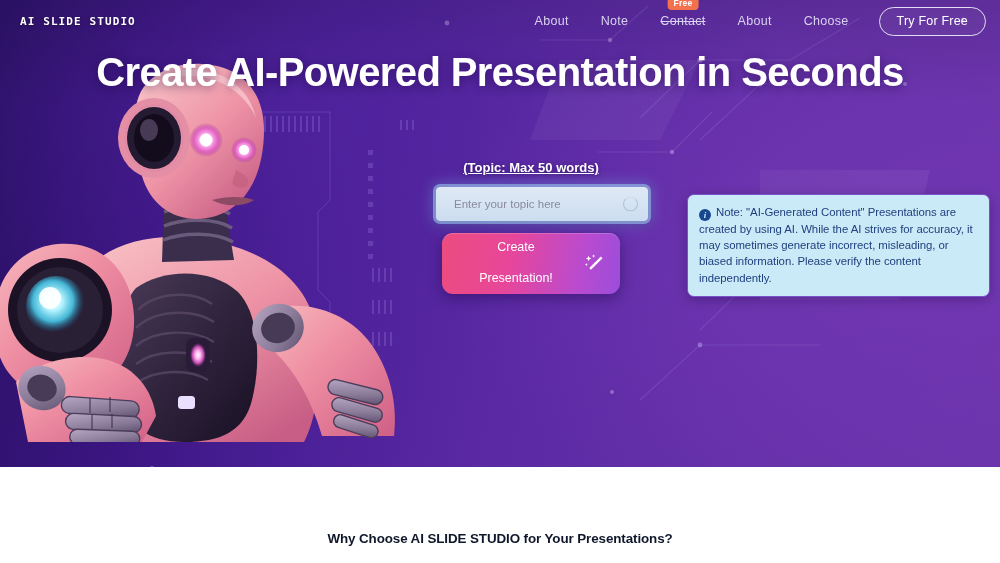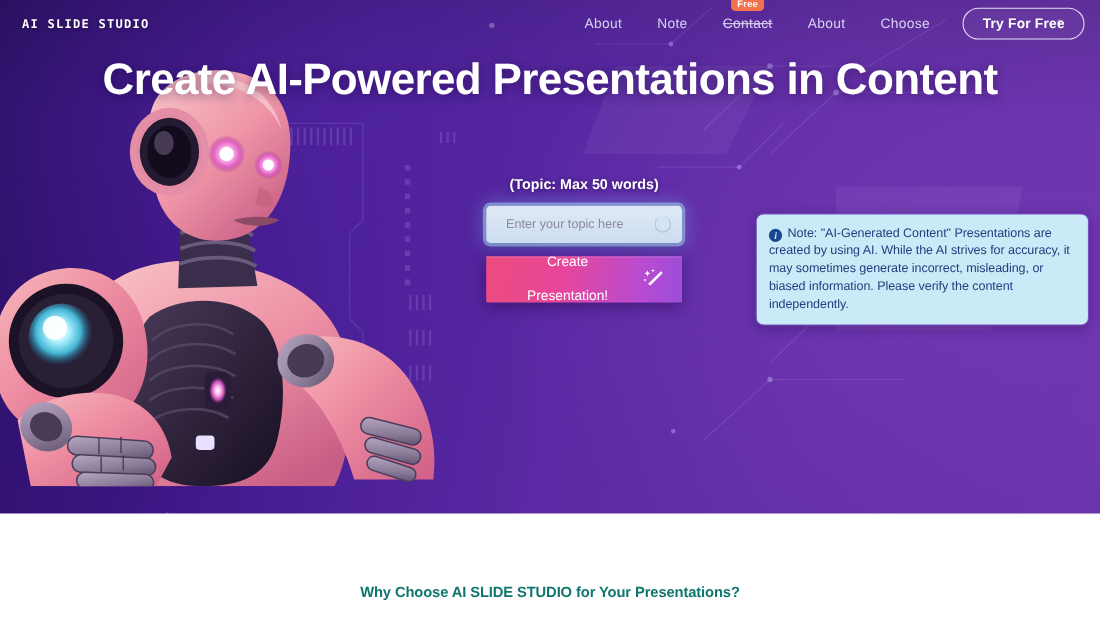--- a/index.html
+++ b/index.html
@@ -60,21 +60,21 @@
     background:#f4714e;color:#fff;
     font-size:8.5px;font-weight:bold;
     padding:2px 6px 2.5px;border-radius:4px;
     letter-spacing:.2px;line-height:1;
     white-space:nowrap;
   }
   #try-free{
     margin-left:14px;
     border:1.6px solid #e4def5;
     border-radius:16px;
-    color:#fff;font-size:12.5px;font-weight:bold;
+    color:#fff;font-size:12.5px;font-weight:normal;
     padding:6px 17px 7px;
     background:rgba(255,255,255,.04);
     white-space:nowrap;cursor:pointer;
     letter-spacing:.2px;
   }
 
   
   #headline{
     position:absolute;top:51px;left:0;width:1000px;
     text-align:center;z-index:30;
@@ -95,23 +95,24 @@
   
   #form-col{
     position:absolute;left:436px;top:160px;
     width:190px;z-index:35;
     text-align:center;
   }
   #topic-label{
     color:#ffffff;font-size:13px;font-weight:bold;
     margin-bottom:12px;white-space:nowrap;
     text-shadow:0 1px 4px rgba(20,4,50,.5);
+    text-decoration:underline;
   }
   #topic-wrap{
-    position:relative;width:178px;height:34px;margin:0 auto;
+    position:relative;width:212px;height:34px;margin:0 auto;
     border-radius:4px;
     background:linear-gradient(180deg,#dfe9f5 0%,#ccddf0 100%);
     box-shadow:0 0 0 3px rgba(160,205,240,.55),
                0 0 14px 4px rgba(120,190,240,.35),
                0 3px 9px rgba(20,4,50,.35);
   }
   #topic-input{
     position:absolute;inset:2px;
     border:none;outline:none;background:transparent;
     border-radius:15px;
@@ -123,22 +124,22 @@
   #topic-input::placeholder{color:#8a8a9c;}
   #spinner-icon{
     position:absolute;right:10px;top:50%;transform:translateY(-50%);
     width:15px;height:15px;border-radius:50%;
     border:1.6px solid rgba(150,175,205,.65);
     border-top-color:rgba(150,175,205,.2);
     cursor:pointer;
   }
   #create-btn{
     position:relative;
-    width:178px;height:42px;margin:12px auto 0;
-    border:none;border-radius:1px;
+    width:178px;height:61px;margin:12px auto 0;
+    border:none;border-radius:11px;
     background:linear-gradient(100deg,#ec4c7e 0%,#e8469a 38%,#b84bd0 78%,#9b4ddb 100%);
     box-shadow:0 4px 14px rgba(30,6,70,.45), inset 0 1px 0 rgba(255,255,255,.18);
     color:#fff;font-size:12.5px;
     font-family:"Liberation Sans", sans-serif;
     line-height:1.25;
     cursor:pointer;
     display:flex;align-items:center;justify-content:center;
     padding-right:30px;
   }
   #create-btn span{ display:block; }
@@ -174,21 +175,21 @@
   }
 
   
   #below{
     position:relative;width:1000px;height:96px;background:#ffffff;
     overflow:hidden;
   }
   #section-title{
     position:absolute;top:531px;left:0;width:1000px;
     text-align:center;
-    color:#0f766e;font-size:13.4px;font-weight:bold;
+    color:#0f172a;font-size:13.4px;font-weight:bold;
     letter-spacing:-.1px;white-space:nowrap;
     z-index:10;
   }
 </style>
 </head>
 <body>
 
 <div id="hero">
 
   <svg class="bg-layer" viewBox="0 0 1000 467" xmlns="http://www.w3.org/2000/svg">
@@ -392,21 +393,21 @@
       <a class="nav-link strike">
         <span class="badge-free">Free</span>
         <span>Contact</span>
       </a>
       <a class="nav-link">About</a>
       <a class="nav-link">Choose</a>
       <button id="try-free">Try For Free</button>
     </nav>
   </div>
 
-  <h1 id="headline">Create AI-Powered Presentations in Content</h1>
+  <h1 id="headline">Create AI-Powered Presentation in Seconds</h1>
 
   <div id="form-col">
     <div id="topic-label">(Topic: Max 50 words)</div>
 
     <div id="topic-wrap">
       <input id="topic-input" type="text" placeholder="Enter your topic here" style="">
       <span id="spinner-icon"></span>
     </div>
 
     <button id="create-btn">

